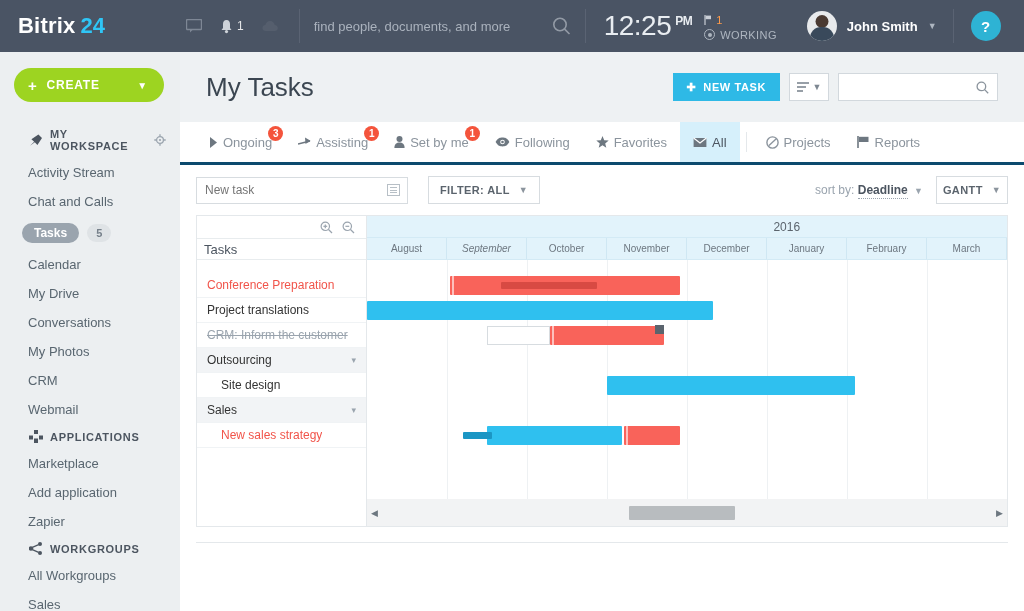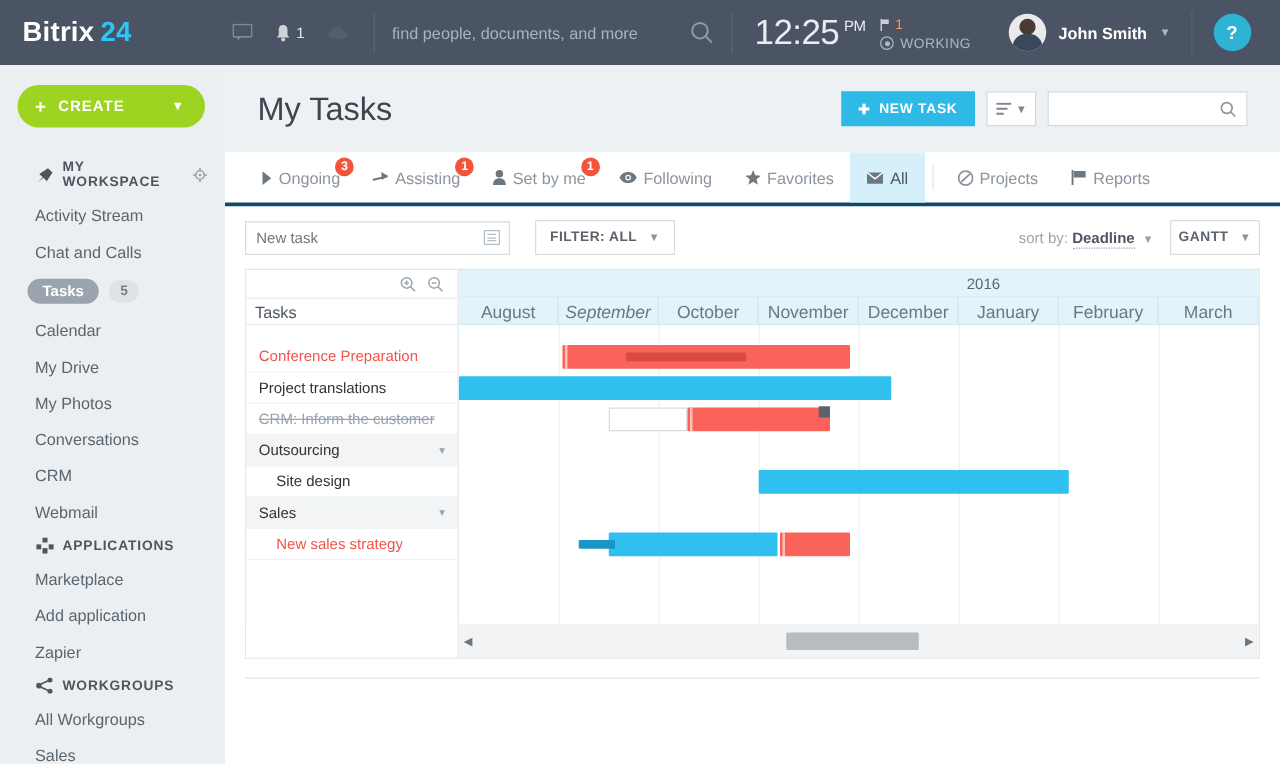--- a/index.html
+++ b/index.html
@@ -34,21 +34,21 @@
   }
   .tb-search input::placeholder{color:#aab2bd;}
   .tb-search .mag{position:absolute; right:14px; top:50%; transform:translateY(-50%); opacity:.6;}
   .tb-clock{
     display:flex; align-items:center; padding:0 14px 0 18px; gap:12px;
   }
   .clock-time{
     color:#e9edf1; font-size:28px; font-weight:300; line-height:1;
     letter-spacing:-0.5px;
   }
-  .clock-time sup{font-size:12px; font-weight:400; vertical-align:super; margin-left:4px;}
+  .clock-time sup{font-size:12px; font-weight:700; vertical-align:super; margin-left:4px;}
   .clock-right{display:flex; flex-direction:column; gap:3px; padding-top:2px;}
   .clock-flag{display:flex; align-items:center; gap:4px; font-size:11px; color:#ff9b4a;}
   .clock-status{display:flex; align-items:center; gap:5px; font-size:11px; color:#aeb6c0; letter-spacing:.4px;}
   .dot-ring{
     width:11px;height:11px;border-radius:50%;border:1px solid #aeb6c0;
     display:flex;align-items:center;justify-content:center;
   }
   .dot-ring i{width:4px;height:4px;border-radius:50%;background:#aeb6c0;display:block;}
   .tb-user{display:flex; align-items:center; gap:10px; padding:0 16px;}
   .avatar{
@@ -225,21 +225,21 @@
     border-bottom:1px solid #d3eaf5;
   }
   .yr-lbl{
     position:absolute; top:4px; font-size:12px; color:#5b646d;
   }
   .mon-row{
     height:22px; background:#e2f3fb; display:flex;
     border-bottom:1px solid #d3eaf5;
   }
   .mon{
-    flex:none; font-size:14px; color:#6d7780; text-align:center;
+    flex:none; font-size:10px; color:#6d7780; text-align:center;
     line-height:22px; border-right:1px solid #cfe7f3;
   }
   .grid{position:absolute; left:0; right:0; top:44px; bottom:0;}
   .gl{position:absolute; top:0; bottom:0; width:1px; background:#eef1f3;}
   .bars{position:absolute; left:0; right:0; top:44px;}
   .bar{position:absolute; height:19px; border-radius:1px;}
   .bar.red{background:#f9635a;}
   .bar.blue{background:#2fc0ef;}
   .bar .prog{position:absolute; top:6px; height:7px; border-radius:1px;}
   .bar.red .prog{background:#d84a43;}
@@ -382,24 +382,24 @@
         <span class="pill">Tasks</span>
         <span class="cnt">5</span>
       </div>
       <div class="side-item">
         <span>Calendar</span>
       </div>
       <div class="side-item">
         <span>My Drive</span>
       </div>
       <div class="side-item">
+        <span>Conversations</span>
+      </div>
+      <div class="side-item">
         <span>My Photos</span>
-      </div>
-      <div class="side-item">
-        <span>Conversations</span>
       </div>
       <div class="side-item">
         <span>CRM</span>
       </div>
       <div class="side-item">
         <span>Webmail</span>
       </div>
       <div class="side-group">
         <span class="ws-ico">
           <svg width="14" height="13" viewBox="0 0 14 13">

